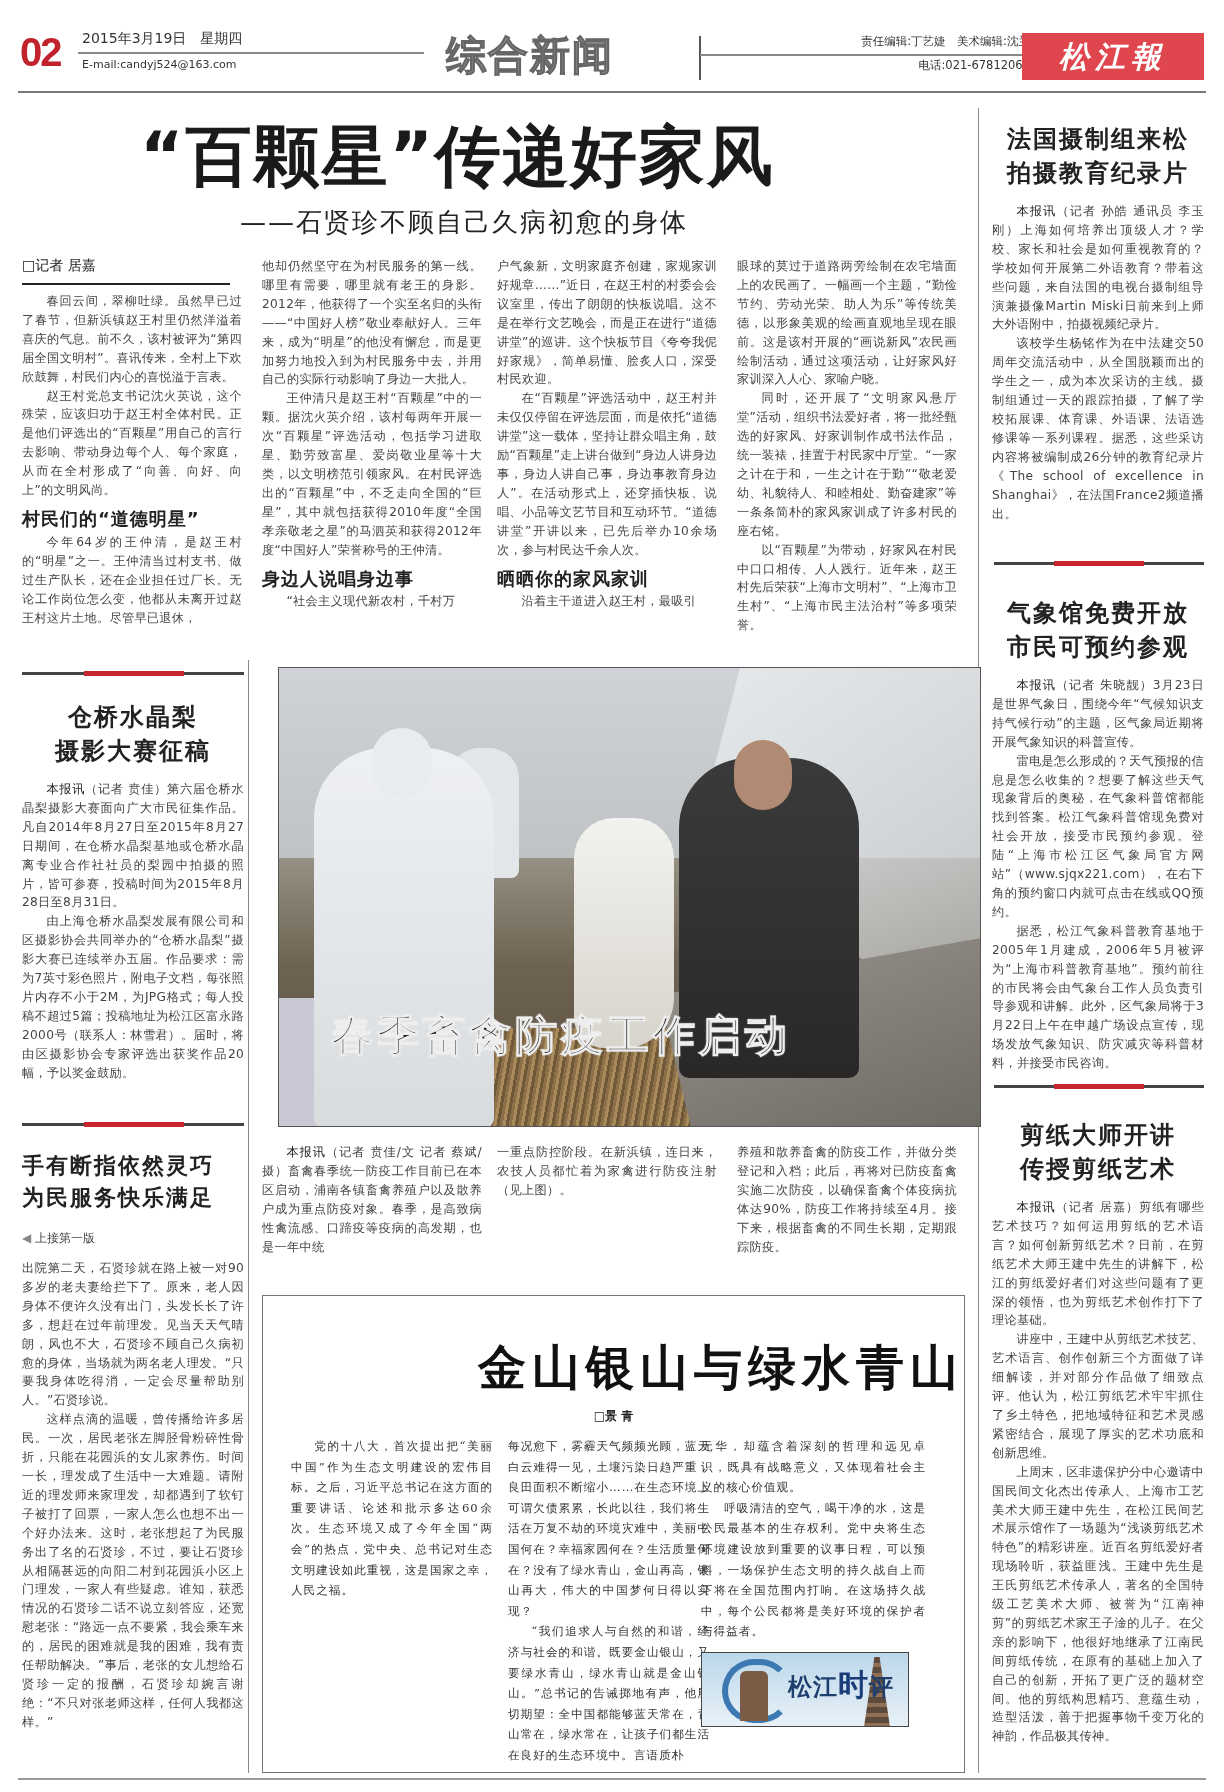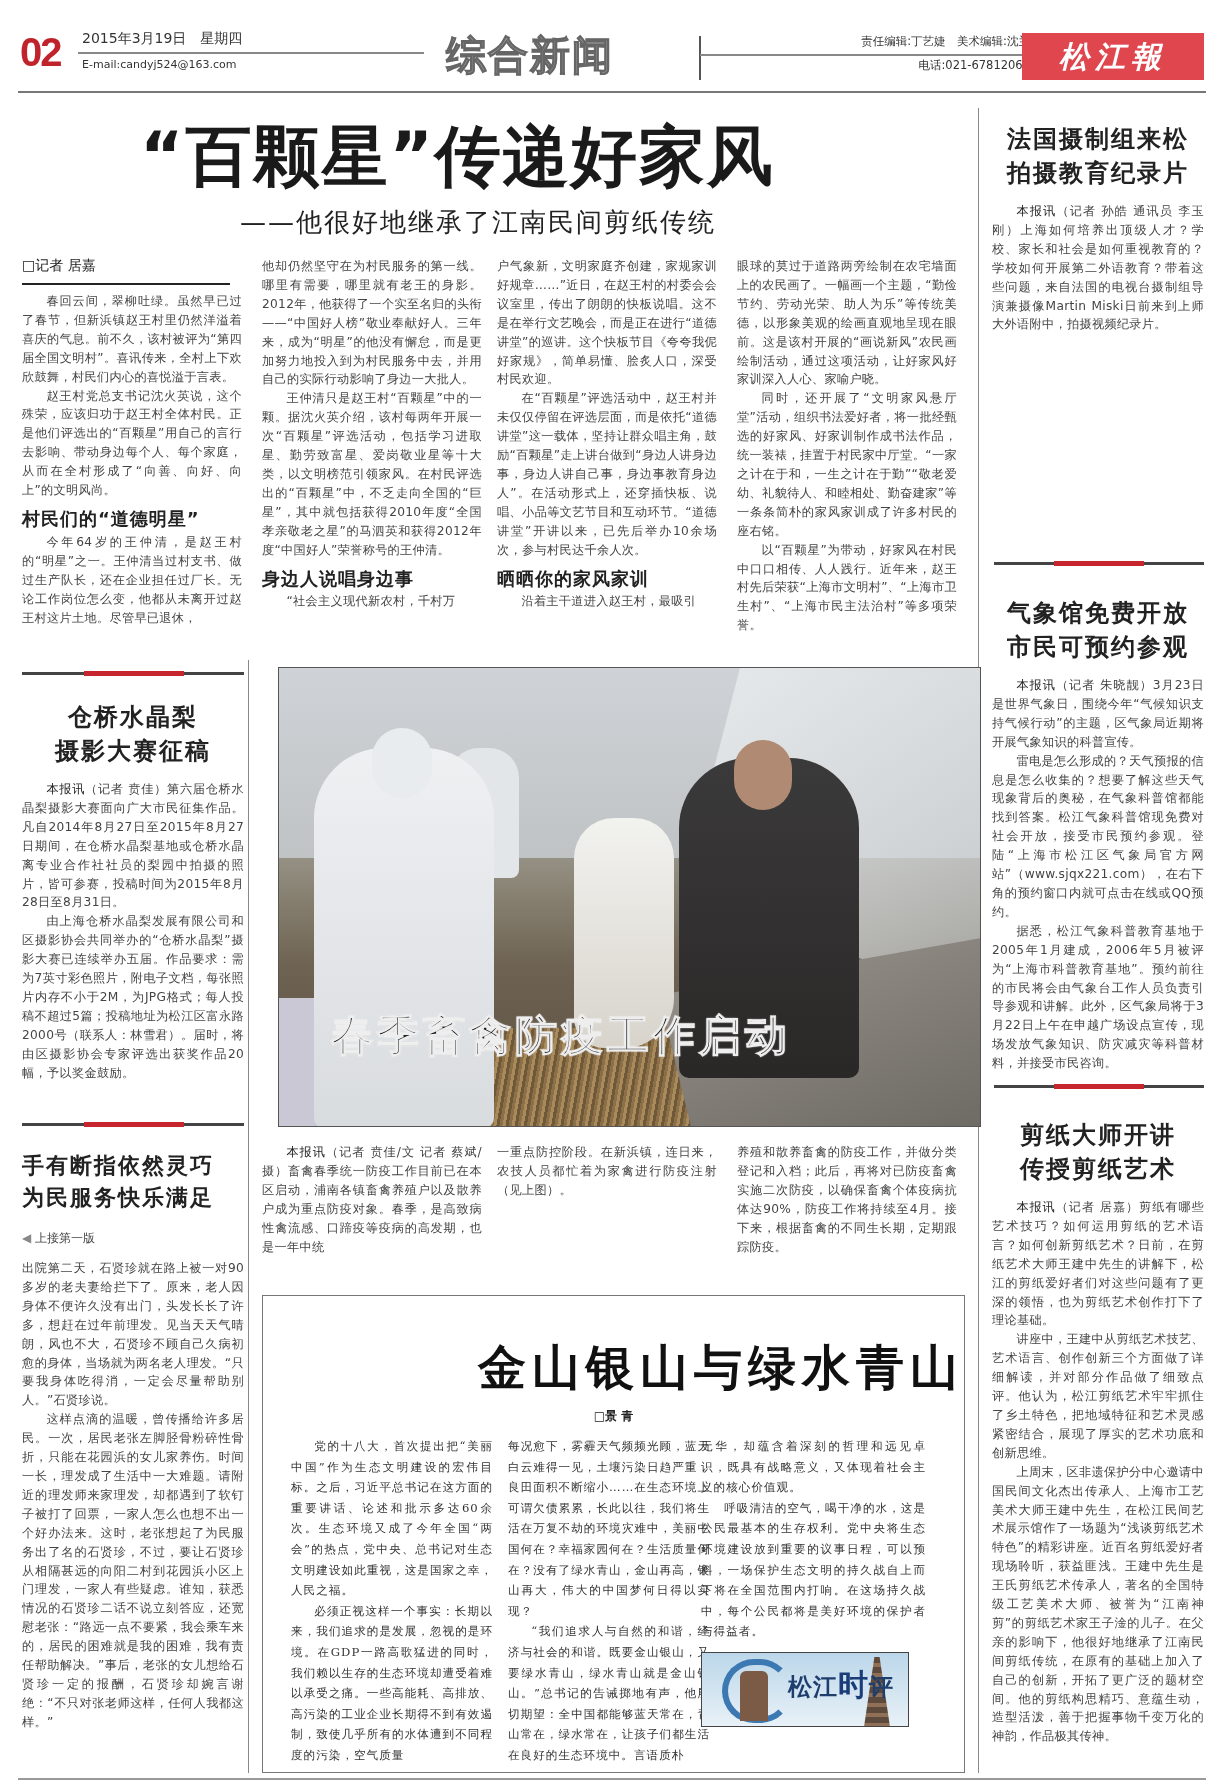--- a/index.html
+++ b/index.html
@@ -71,21 +71,21 @@
 <div class="abs hdr-line2"></div>
 <div class="abs hdr-editors">责任编辑:丁艺婕　美术编辑:沈兰</div>
 <div class="abs hdr-phone">电话:021-67812063</div>
 <div class="abs masthead">松江報</div>
 <div class="abs hdr-bottom"></div>
 
 <div class="vrule" style="left:978px;top:108px;height:1665px"></div>
 <div class="vrule" style="left:248px;top:660px;height:1113px"></div>
 
 <div class="abs main-title">“百颗星”传递好家风</div>
-<div class="abs main-subtitle">——他很好地继承了江南民间剪纸传统</div>
+<div class="abs main-subtitle">——石贤珍不顾自己久病初愈的身体</div>
 <div class="abs byline">□记者 居嘉</div>
 <div class="abs byline-rule"></div>
 
 <div class="abs body-text" style="left:22px;top:292px;width:220px">
   <p>春回云间，翠柳吐绿。虽然早已过了春节，但新浜镇赵王村里仍然洋溢着喜庆的气息。前不久，该村被评为“第四届全国文明村”。喜讯传来，全村上下欢欣鼓舞，村民们内心的喜悦溢于言表。</p>
   <p>赵王村党总支书记沈火英说，这个殊荣，应该归功于赵王村全体村民。正是他们评选出的“百颗星”用自己的言行去影响、带动身边每个人、每个家庭，从而在全村形成了“向善、向好、向上”的文明风尚。</p>
   <div class="h-sub">村民们的“道德明星”</div>
   <p>今年64岁的王仲清，是赵王村的“明星”之一。王仲清当过村支书、做过生产队长，还在企业担任过厂长。无论工作岗位怎么变，他都从未离开过赵王村这片土地。尽管早已退休，</p>
 </div>
 <div class="abs body-text" style="left:262px;top:257px;width:220px">
@@ -156,21 +156,20 @@
 </div>
 <div class="abs body-text" style="left:737px;top:1143px;width:220px">
   <p class="noindent">养殖和散养畜禽的防疫工作，并做分类登记和入档；此后，再将对已防疫畜禽实施二次防疫，以确保畜禽个体疫病抗体达90%，防疫工作将持续至4月。接下来，根据畜禽的不同生长期，定期跟踪防疫。</p>
 </div>
 
 <div class="abs comment-box">
   <div class="comment-title">金山银山与绿水青山</div>
   <div class="comment-author">□景 青</div>
   <div class="abs comment-text" style="left:28px;top:140px;width:202px">
     <p>党的十八大，首次提出把“美丽中国”作为生态文明建设的宏伟目标。之后，习近平总书记在这方面的重要讲话、论述和批示多达60余次。生态环境又成了今年全国“两会”的热点，党中央、总书记对生态文明建设如此重视，这是国家之幸，人民之福。</p>
-    <p>必须正视这样一个事实：长期以来，我们追求的是发展，忽视的是环境。在GDP一路高歌猛进的同时，我们赖以生存的生态环境却遭受着难以承受之痛。一些高能耗、高排放、高污染的工业企业长期得不到有效遏制，致使几乎所有的水体遭到不同程度的污染，空气质量</p>
   </div>
   <div class="abs comment-text" style="left:245px;top:140px;width:202px">
     <p class="noindent" style="text-indent:0">每况愈下，雾霾天气频频光顾，蓝天白云难得一见，土壤污染日趋严重，良田面积不断缩小……在生态环境上可谓欠债累累，长此以往，我们将生活在万复不劫的环境灾难中，美丽中国何在？幸福家园何在？生活质量何在？没有了绿水青山，金山再高，银山再大，伟大的中国梦何日得以实现？</p>
     <p>“我们追求人与自然的和谐，经济与社会的和谐。既要金山银山，又要绿水青山，绿水青山就是金山银山。”总书记的告诫掷地有声，他殷切期望：全中国都能够蓝天常在，青山常在，绿水常在，让孩子们都生活在良好的生态环境中。言语质朴</p>
   </div>
   <div class="abs comment-text" style="left:438px;top:140px;width:225px">
     <p class="noindent" style="text-indent:0">无华，却蕴含着深刻的哲理和远见卓识，既具有战略意义，又体现着社会主义的核心价值观。</p>
     <p>呼吸清洁的空气，喝干净的水，这是公民最基本的生存权利。党中央将生态环境建设放到重要的议事日程，可以预料，一场保护生态文明的持久战自上而下将在全国范围内打响。在这场持久战中，每个公民都将是美好环境的保护者与得益者。</p>
     <div class="shijiang" style="left:0;top:0;position:relative;margin-top:10px">
       <div class="cloud"></div>
@@ -179,20 +178,21 @@
       <div class="label"><span>松江</span><span class="big">时</span><span>评</span></div>
     </div>
   </div>
 </div>
 
 <div class="abs" style="left:992px;top:122px;width:212px">
   <div class="side-title">法国摄制组来松</div>
   <div class="side-title">拍摄教育纪录片</div>
   <div class="body-text" style="margin-top:12px">
     <p><span class="lead">本报讯</span><span>（记者 孙皓 通讯员 李玉刚）</span><span>上海如何培养出顶级人才？学校、家长和社会是如何重视教育的？学校如何开展第二外语教育？带着这些问题，来自法国的电视台摄制组导演兼摄像Martin Miski日前来到上师大外语附中，拍摄视频纪录片。</span></p>
+    <p>该校学生杨铭作为在中法建交50周年交流活动中，从全国脱颖而出的学生之一，成为本次采访的主线。摄制组通过一天的跟踪拍摄，了解了学校拓展课、体育课、外语课、法语选修课等一系列课程。据悉，这些采访内容将被编制成26分钟的教育纪录片《The school of excellence in Shanghai》，在法国France2频道播出。</p>
   </div>
 </div>
 <div class="red-divider" style="left:994px;top:562px;width:210px">
     <div class="red" style="left:60px;width:90px"></div>
   </div>
 
 <div class="abs" style="left:992px;top:596px;width:212px">
   <div class="side-title">气象馆免费开放</div>
   <div class="side-title">市民可预约参观</div>
   <div class="body-text" style="margin-top:12px">

